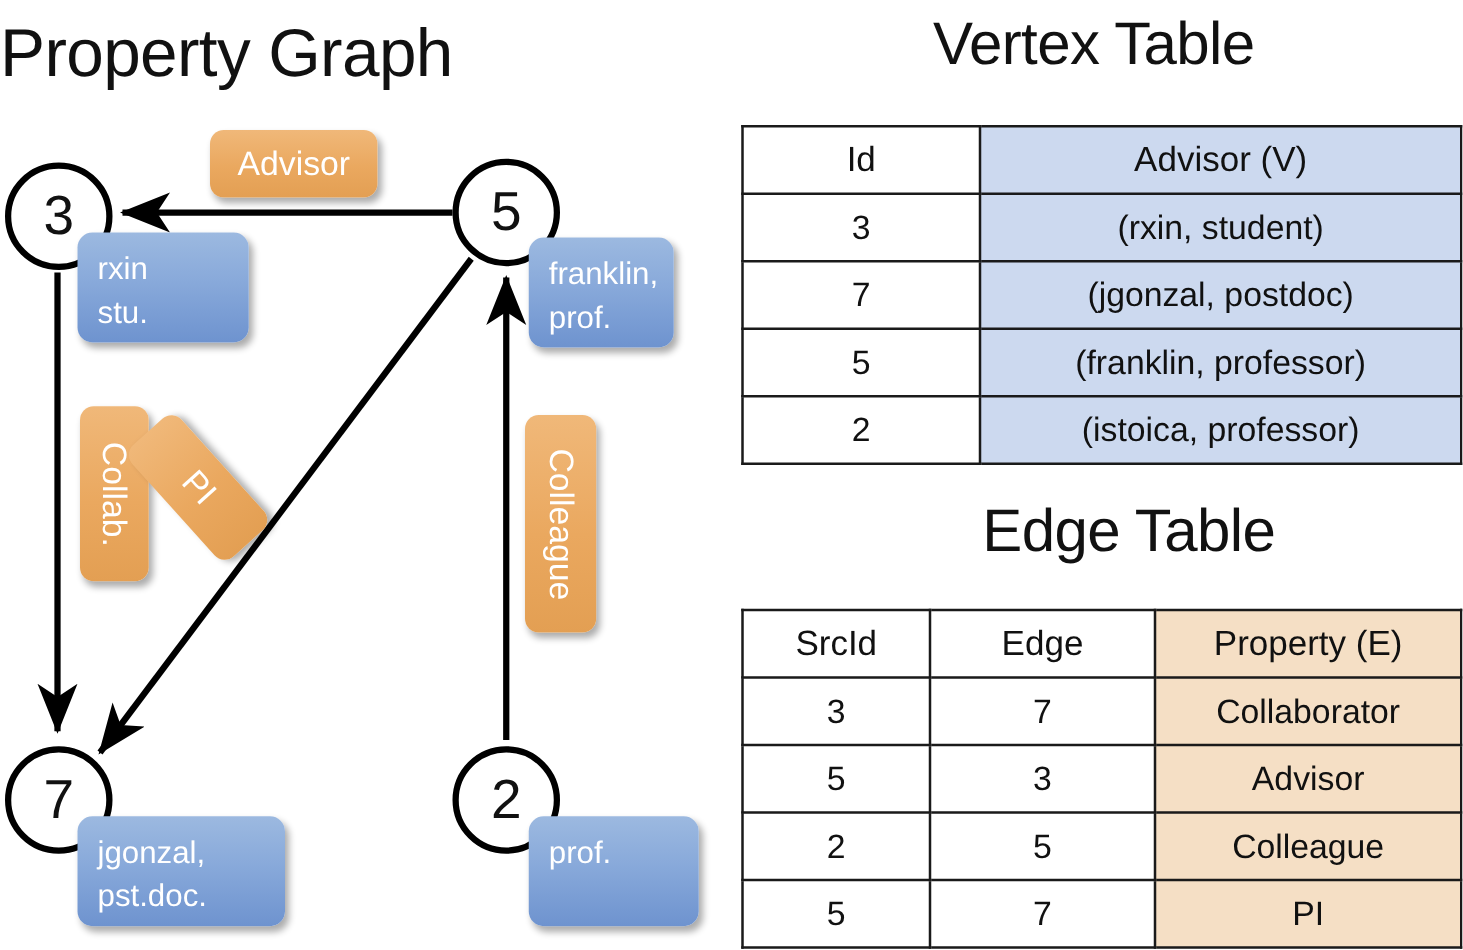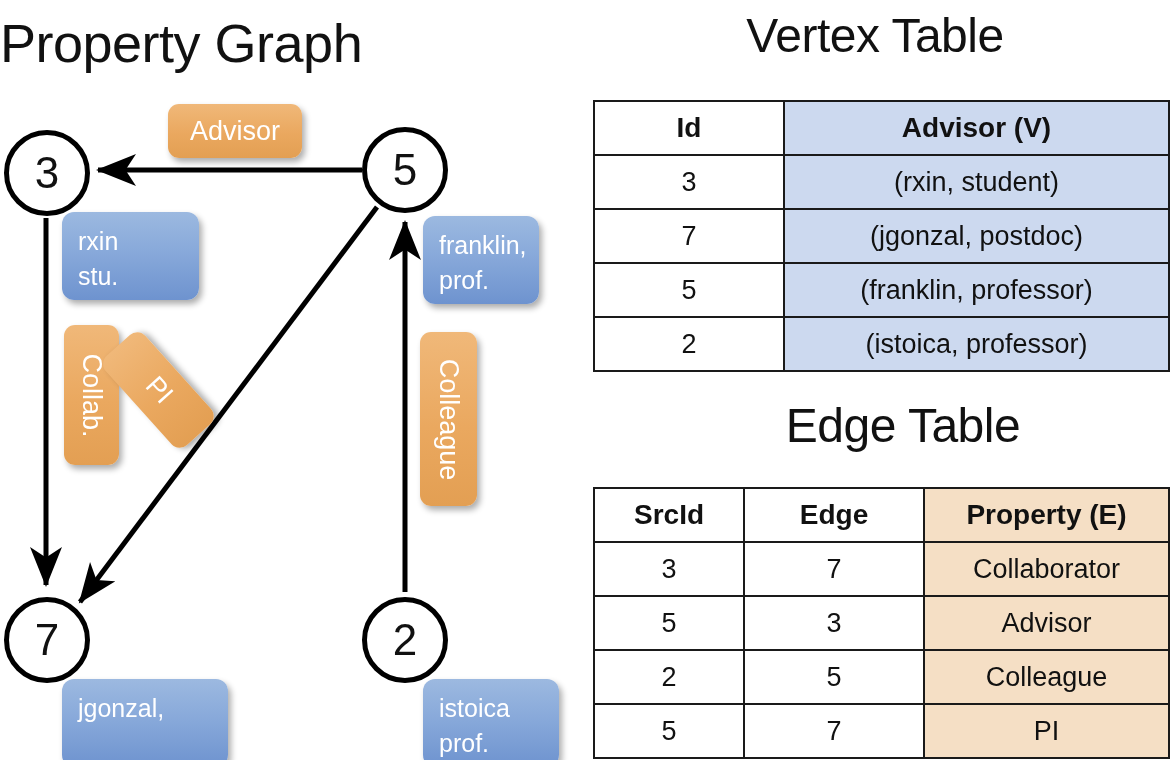--- a/index.html
+++ b/index.html
@@ -75,21 +75,20 @@
   .prop-box {
     position: absolute;
     border-radius: 12px;
     background: linear-gradient(to bottom, #9cb9e0 0%, #88a9da 45%, #6e93cf 100%);
     box-shadow: 3px 4px 6px rgba(0,0,0,0.33);
     color: #ffffff;
     font-size: 25px;
     line-height: 1.38;
     padding: 12px 16px 10px 16px;
     box-sizing: border-box;
-    margin-top: 26px;
   }
   .prop-box .line { display: block; white-space: nowrap; }
 
   
   .edge-label {
     position: absolute;
     border-radius: 11px;
     background: linear-gradient(to bottom, #f0b879 0%, #eaa85f 55%, #e39f53 100%);
     box-shadow: 3px 4px 6px rgba(0,0,0,0.33);
     color: #ffffff;
@@ -115,21 +114,21 @@
     border: 2px solid #1a1a1a;
     text-align: center;
     font-weight: 400;
     font-size: 27px;
     color: #111111;
     padding: 0;
     height: 54px;
     box-sizing: border-box;
   }
   .data-table th {
-    font-weight: 700;
+    font-weight: 400;
     font-size: 28px;
   }
   .cell-plain { background: #ffffff; }
   .cell-blue  { background: #ccd9ef; }
   .cell-orange{ background: #f5dfc5; margin-left: 28px; }
 
   #vertex-table { left: 593px; top: 100px; width: 575px; }
   #edge-table   { left: 593px; top: 487px; width: 575px; }
 </style>
 </head>
@@ -180,24 +179,24 @@
     <span class="line">stu.</span>
   </div>
 
   <div class="prop-box" style="left:423px; top:190px; width:116px; height:88px;">
     <span class="line">franklin,</span>
     <span class="line">prof.</span>
   </div>
 
   <div class="prop-box" style="left:62px; top:653px; width:166px; height:88px;">
     <span class="line">jgonzal,</span>
+    <span class="line">pst.doc.</span>
   </div>
 
   <div class="prop-box" style="left:423px; top:653px; width:136px; height:88px;">
-    <span class="line">istoica</span>
     <span class="line">prof.</span>
   </div>
 
   <div class="edge-label" style="left:168px; top:104px; width:134px; height:54px;">
     <span>Advisor</span>
   </div>
 
   <div class="edge-label vert" style="left:64px; top:325px; width:55px; height:140px;">
     <span>Collab.</span>
   </div>

